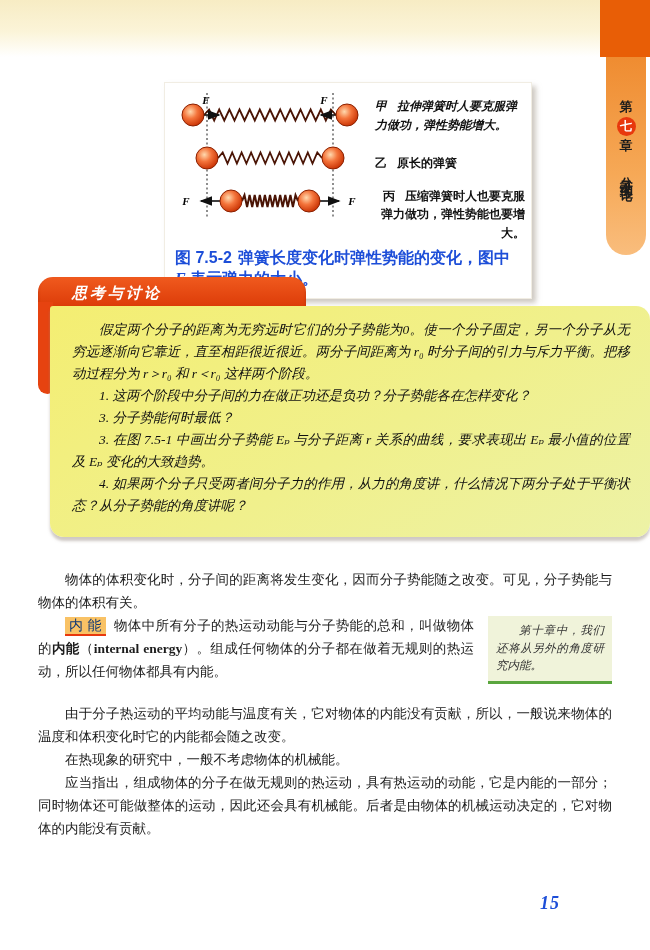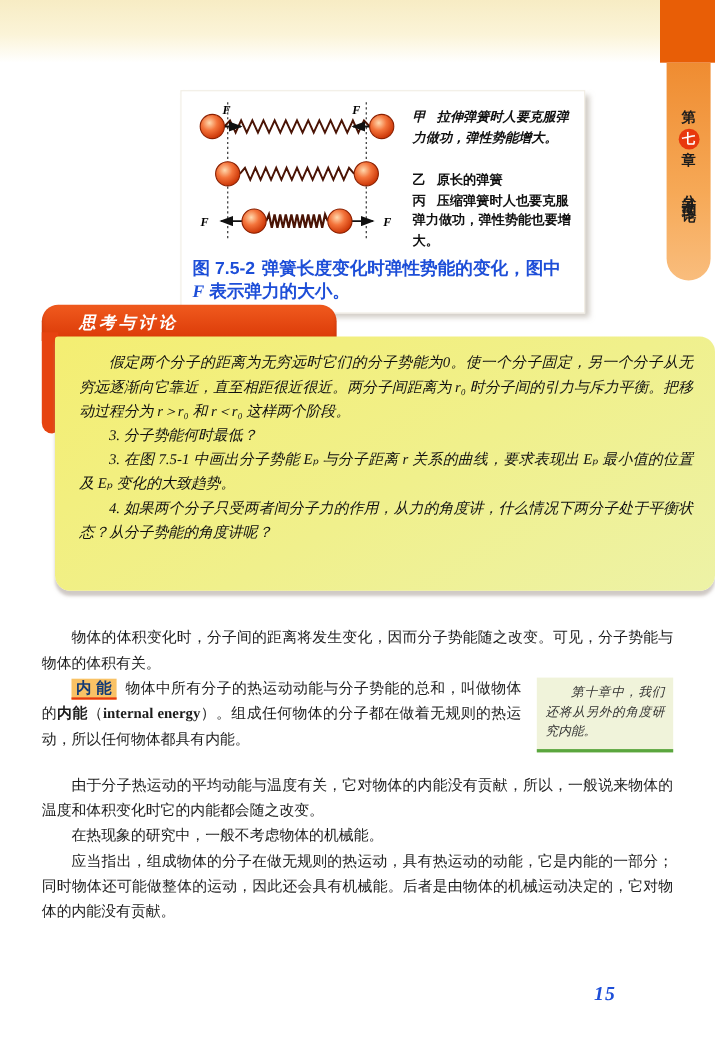--- a/index.html
+++ b/index.html
@@ -25,21 +25,21 @@
   
   #figure-box{position:absolute;left:164px;top:82px;width:368px;background:#fff;
               border:1px solid #f1ede3;box-shadow:4px 4px 5px rgba(168,158,145,.55);
               padding:8px 6px 8px 10px;box-sizing:border-box;}
   .fig-flex{display:flex;}
   .fig-labels{flex:1;padding-left:10px;padding-top:2px;font-family:"Liberation Sans",sans-serif;
               font-size:12px;font-weight:bold;color:#111;line-height:1.55;}
   .fig-item .tag{margin-right:10px;}
   .fig-item1{margin-top:4px;font-style:italic;}
   .fig-item2{margin-top:20px;}
-  .fig-item3{}
+  .fig-item3{margin-top:14px;text-align:right;}
   .fig-caption{margin-top:5px;font-family:"Liberation Sans",sans-serif;font-size:16px;
                font-weight:bold;color:#1d4ed8;}
   .fig-caption .cap-label{margin-right:6px;}
   .serif-i{font-family:"Liberation Serif",serif;font-style:italic;}
 
   
   #think-tab{position:absolute;left:38px;top:277px;width:268px;height:33px;
              border-radius:15px 15px 2px 0;background:linear-gradient(#f05a1e,#da3806);
              color:#fff;font-weight:bold;font-style:italic;font-size:15px;letter-spacing:3px;
              display:flex;align-items:center;padding-left:34px;box-sizing:border-box;
@@ -52,21 +52,21 @@
                box-shadow:0 4px 3px rgba(160,148,140,.5);
                padding:13px 20px 0 22px;box-sizing:border-box;}
   .think-p{margin:0;font-family:"Liberation Serif","DejaVu Serif",serif;font-style:italic;
            font-size:13.5px;line-height:22px;color:#101010;text-indent:2em;text-align:justify;}
 
   
   #main-text{position:absolute;left:38px;top:568px;width:574px;font-size:13.5px;
              line-height:23px;color:#1c1c1c;text-align:justify;}
   #main-text p{margin:0;text-indent:2em;}
   .neineng{margin-top:24px;min-height:88px;}
-  .ie-heading{display:inline;background:#f9c265;color:#123a75;font-weight:bold;
+  .ie-heading{display:inline;background:#f9c265;color:#123a75;font-weight:normal;
               font-family:"Liberation Sans",sans-serif;font-size:14px;
               padding:0 4px 1px 4px;border-bottom:2px solid #e8380d;margin-right:8px;}
   .bold-term{font-weight:bold;font-family:"Liberation Sans",sans-serif;}
   .bold-en{font-weight:bold;}
   #side-note{float:right;width:124px;margin:2px 0 8px 14px;background:#f0f3da;
              border-bottom:3px solid #5aa63e;padding:6px 8px;box-sizing:border-box;
              font-style:italic;font-size:11.5px;line-height:17.5px;color:#333;
              text-indent:2em;text-align:justify;}
 
   
@@ -143,20 +143,21 @@
       <span class="cap-label">图 7.5-2</span><span>弹簧长度变化时弹性势能的变化，图中 </span><span class="serif-i">F</span><span> 表示弹力的大小。</span>
     </div>
   </div>
 
   <div id="think-tab">
     <span>思考与讨论</span>
   </div>
   <div id="think-strip"></div>
   <div id="think-panel">
     <p class="think-p">假定两个分子的距离为无穷远时它们的分子势能为0。使一个分子固定，另一个分子从无穷远逐渐向它靠近，直至相距很近很近。两分子间距离为 r₀ 时分子间的引力与斥力平衡。把移动过程分为 r＞r₀ 和 r＜r₀ 这样两个阶段。</p>
+    <p class="think-p">1. 这两个阶段中分子间的力在做正功还是负功？分子势能各在怎样变化？</p>
     <p class="think-p">3. 分子势能何时最低？</p>
     <p class="think-p">3. 在图 7.5-1 中画出分子势能 Eₚ 与分子距离 r 关系的曲线，要求表现出 Eₚ 最小值的位置及 Eₚ 变化的大致趋势。</p>
     <p class="think-p">4. 如果两个分子只受两者间分子力的作用，从力的角度讲，什么情况下两分子处于平衡状态？从分子势能的角度讲呢？</p>
   </div>
 
   <div id="main-text">
     <p>物体的体积变化时，分子间的距离将发生变化，因而分子势能随之改变。可见，分子势能与物体的体积有关。</p>
 
     <p class="neineng">
       <span id="side-note">第十章中，我们还将从另外的角度研究内能。</span>

